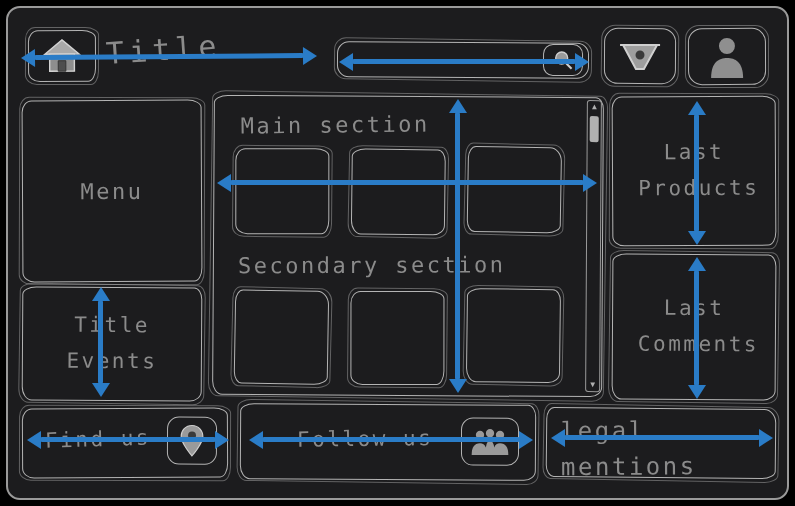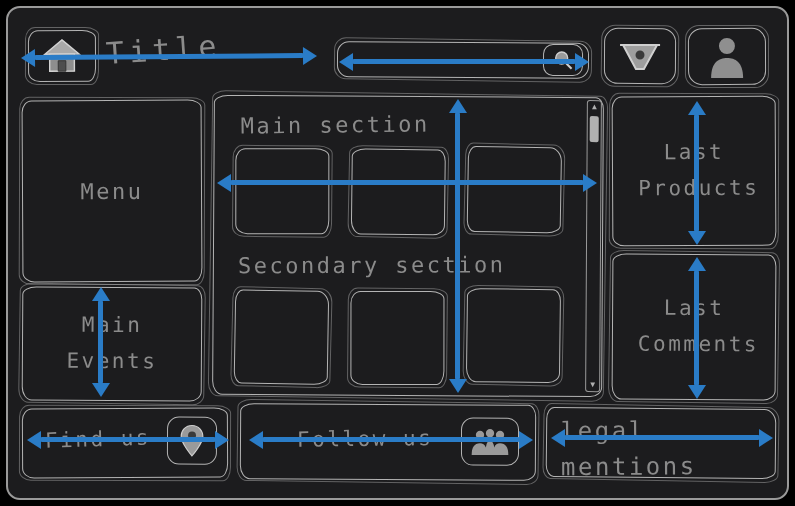--- a/index.html
+++ b/index.html
@@ -92,21 +92,21 @@
         <path d="M4,44 C4,28 12,24 20,24 C28,24 36,28 36,44 Z" fill="#8f8f8f"></path>
       </svg>
     </span>
   </div>
 
   <div class="box r1 dbl center-flex" style="left:22px;top:100px;width:180px;height:182px;">
     <span class="lbl" style="font-size:22px;">Menu</span>
   </div>
 
   <div class="box r2 dbl center-flex" style="left:22px;top:287px;width:180px;height:114px;">
-    <span class="lbl" style="font-size:21px;width:92px;line-height:1.7;">Main Events</span>
+    <span class="lbl" style="font-size:21px;width:92px;line-height:1.7;">Title Events</span>
   </div>
   <div class="av" style="left:98px;top:300px;height:84px;"></div>
 
   <div class="box r2 dbl" style="left:213px;top:96px;width:390px;height:300px;">
 
     <div class="lbl" style="position:absolute;left:26px;top:16px;font-size:22px;transform:rotate(-1deg);">Main section</div>
 
     <div class="box r1 dbl" style="left:21px;top:52px;width:94px;height:86px;"></div>
     <div class="box r2 dbl" style="left:137px;top:52px;width:94px;height:86px;"></div>
     <div class="box r3 dbl" style="left:253px;top:49px;width:94px;height:86px;"></div>

